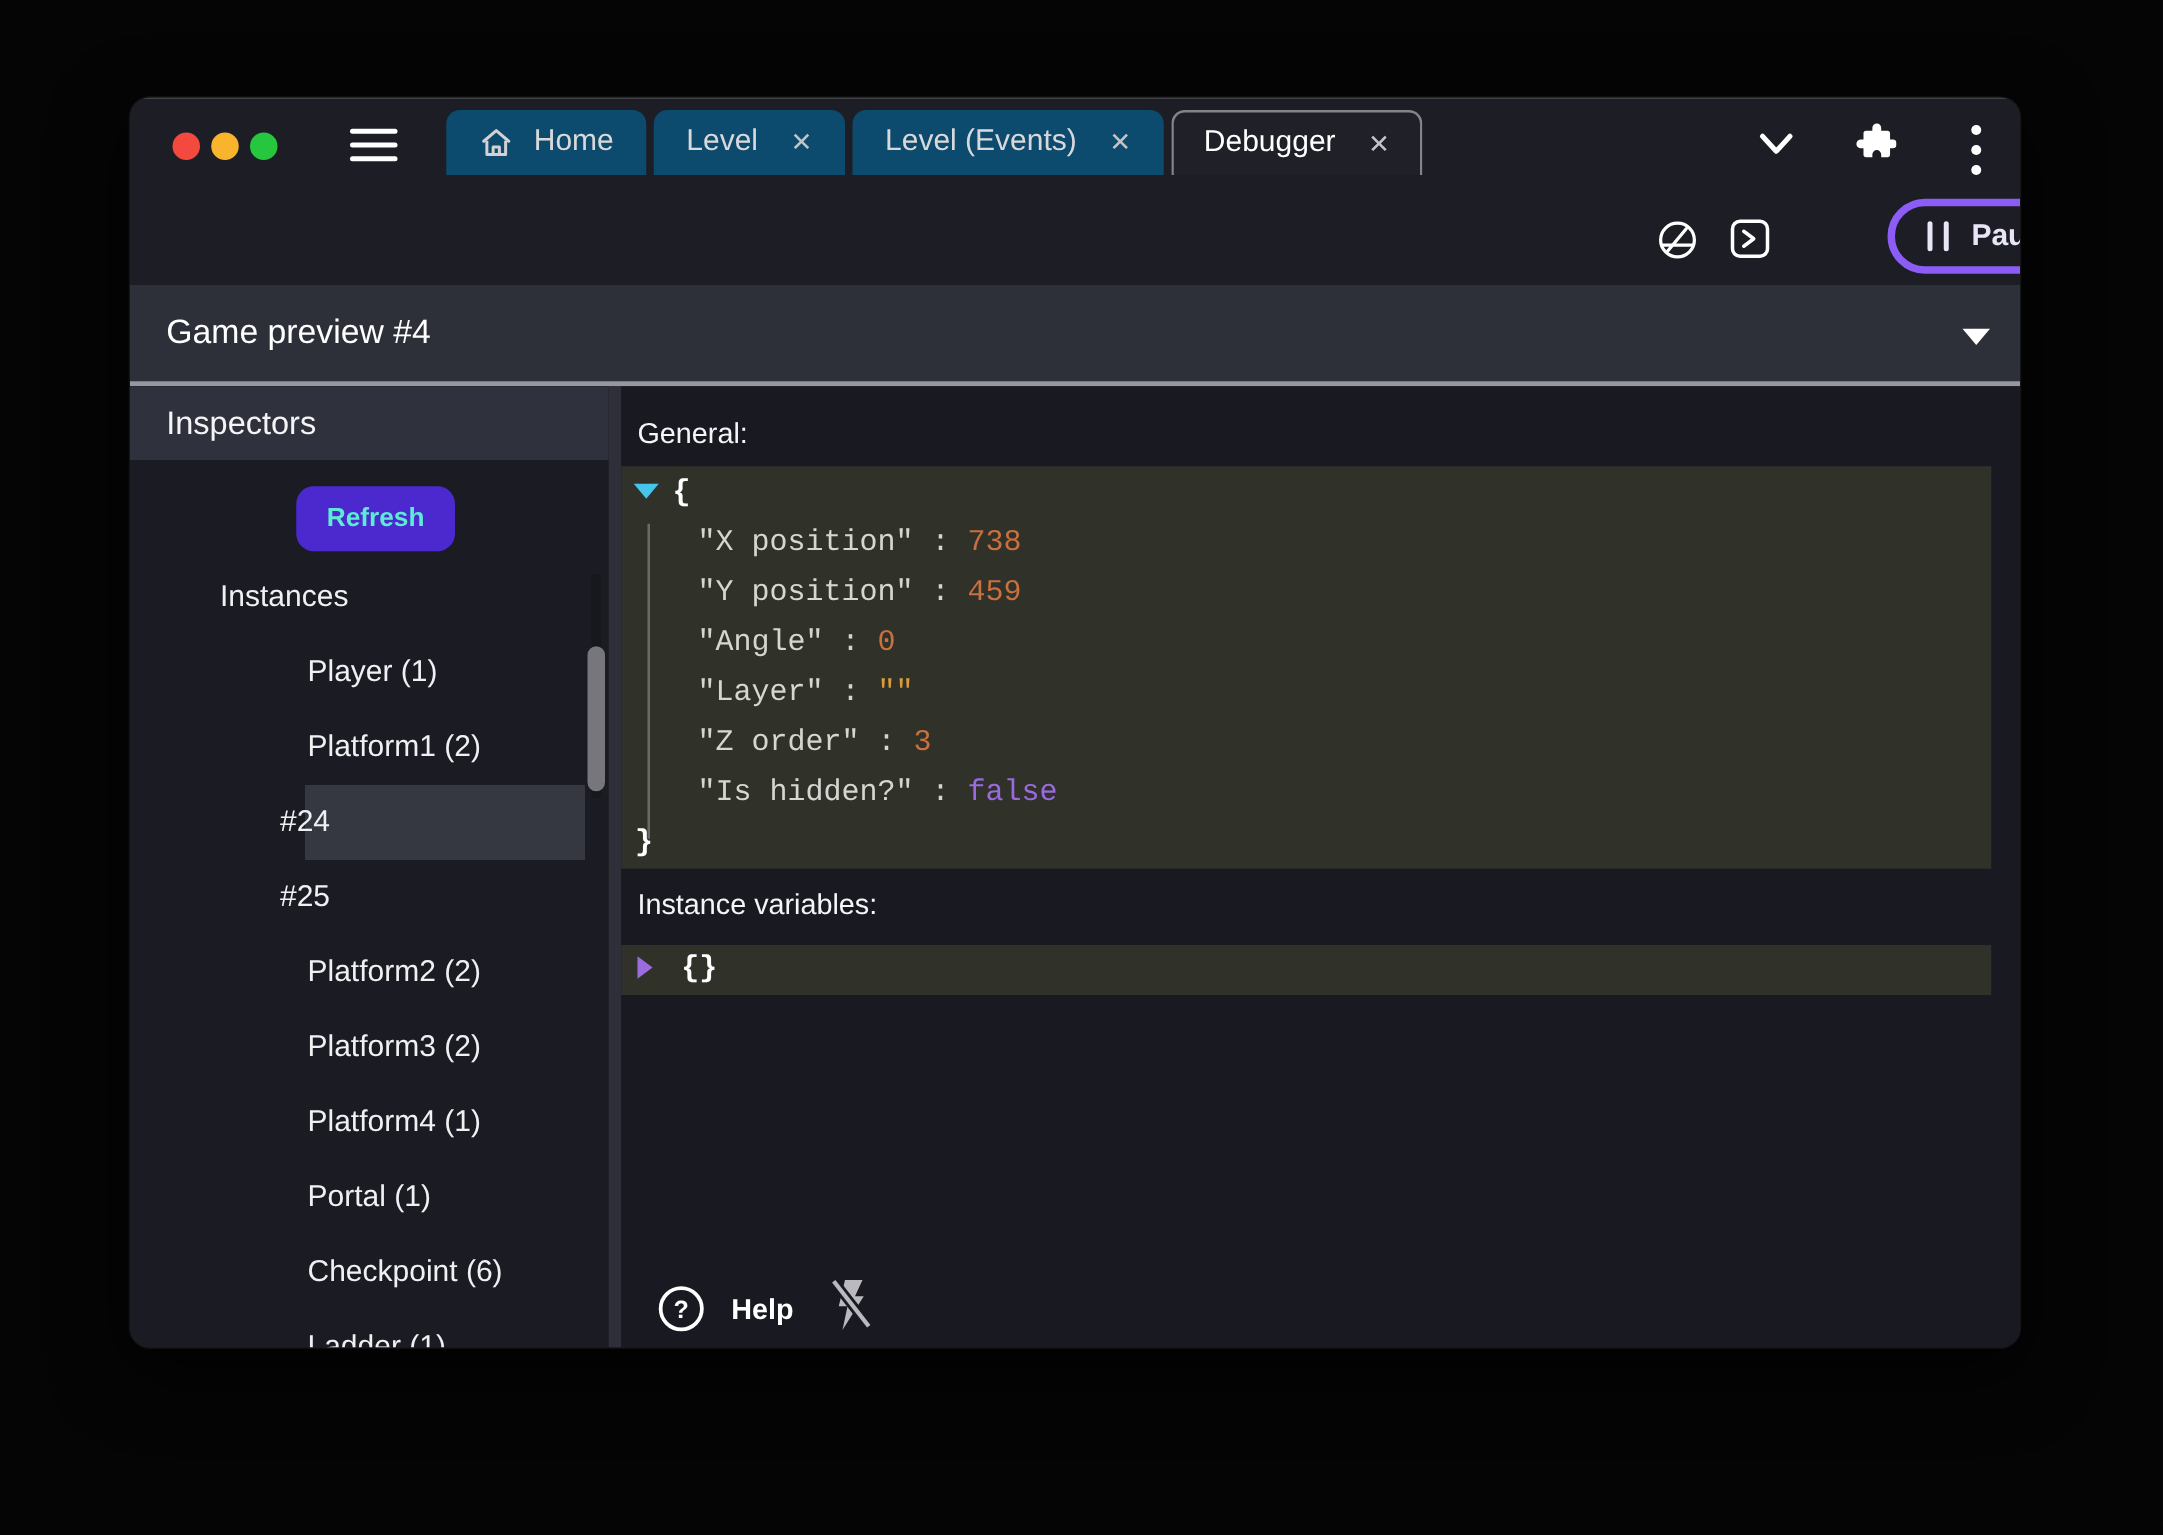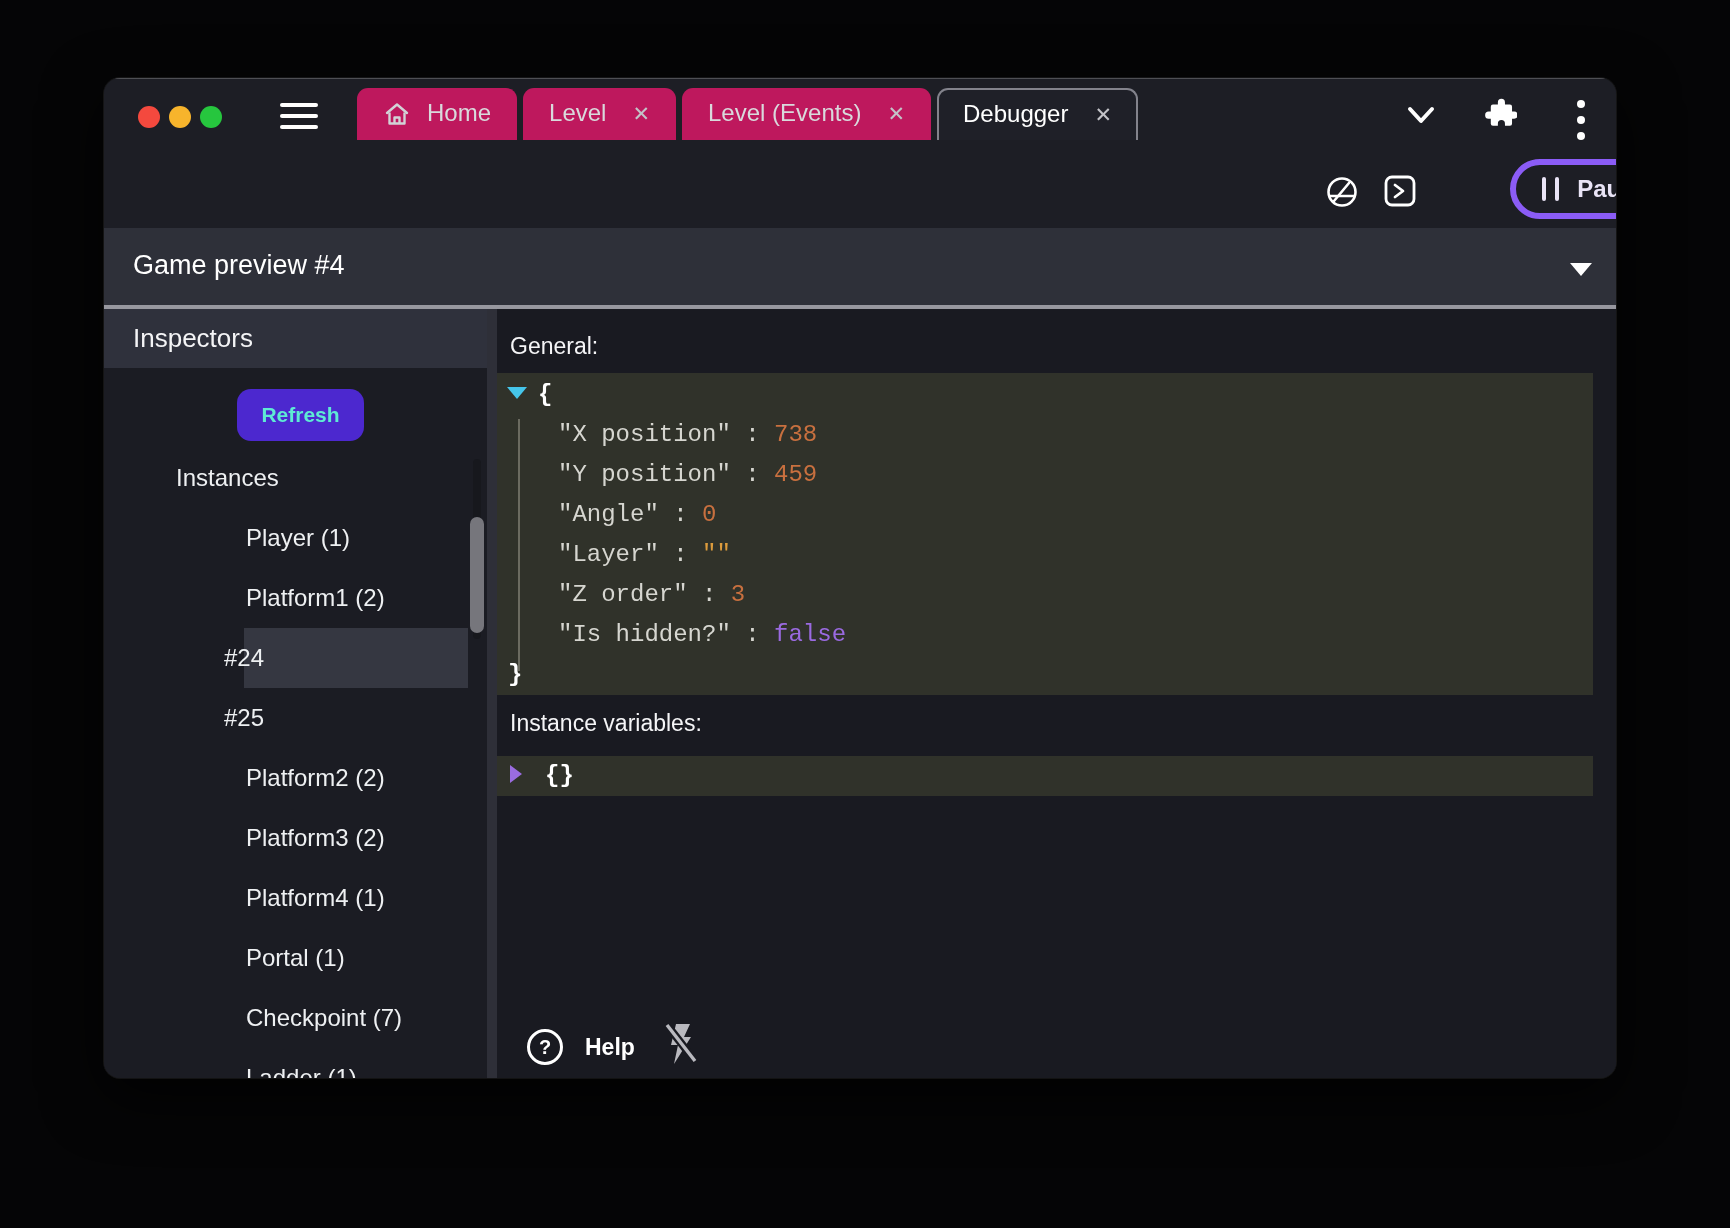--- a/index.html
+++ b/index.html
@@ -9,21 +9,21 @@
           border-radius:16px;overflow:hidden;box-shadow:0 0 0 1px rgba(255,255,255,.07), 0 18px 60px rgba(0,0,0,.8);}
   .window::before{content:"";position:absolute;left:0;top:0;right:0;height:1px;background:rgba(255,255,255,.22);z-index:9;}
 
   
   .topbar{position:absolute;left:0;top:0;width:100%;height:150px;background:#1d1e25;}
   .traffic{position:absolute;left:34px;top:28px;display:flex;gap:9px;}
   .traffic span{width:22px;height:22px;border-radius:50%;display:block;}
   .hamburger{position:absolute;left:176px;top:25px;width:38px;cursor:pointer;}
   .hamburger i{display:block;height:4px;border-radius:2px;background:#fff;margin-bottom:7px;}
   .tab-strip{position:absolute;left:253px;top:10px;height:52px;display:flex;gap:6px;align-items:stretch;}
-  .tab{display:flex;align-items:center;gap:16px;padding:0 26px;background:#be185d;border-radius:11px 11px 0 0;
+  .tab{display:flex;align-items:center;gap:16px;padding:0 26px;background:#0c4a6e;border-radius:11px 11px 0 0;
        color:#d9d9dc;font-size:24px;white-space:nowrap;cursor:pointer;}
   .tab .tab-label{position:relative;top:-1px;}
   .tab.active{background:#1f2028;border:2px solid #83838c;border-bottom:none;color:#ffffff;padding:0 24px;}
   .tab-close{font-size:21px;color:#c3c3c8;margin-left:10px;cursor:pointer;}
   .tab svg{flex:0 0 auto;}
   .icon-btn{position:absolute;cursor:pointer;}
 
   
   .pause-btn{position:absolute;left:1406px;top:81px;width:170px;height:60px;border:6px solid #8b5cf6;border-radius:30px;
              display:flex;align-items:center;justify-content:center;gap:18px;cursor:pointer;background:transparent;}
@@ -167,21 +167,21 @@
         <div class="tree" id="tree">
             <div class="tree-row l0"><span>Instances</span></div>
             <div class="tree-row l1"><span>Player (1)</span></div>
             <div class="tree-row l1"><span>Platform1 (2)</span></div>
             <div class="tree-row l2 selected"><span>#24</span></div>
             <div class="tree-row l2"><span>#25</span></div>
             <div class="tree-row l1"><span>Platform2 (2)</span></div>
             <div class="tree-row l1"><span>Platform3 (2)</span></div>
             <div class="tree-row l1"><span>Platform4 (1)</span></div>
             <div class="tree-row l1"><span>Portal (1)</span></div>
-            <div class="tree-row l1"><span>Checkpoint (7)</span></div>
+            <div class="tree-row l1"><span>Checkpoint (6)</span></div>
             <div class="tree-row l1"><span>Ladder (1)</span></div>
           </div>
         <div class="scroll-track"></div>
         <div class="scroll-thumb"></div>
       </div>
 
       <div class="vsplitter"></div>
 
       <div class="main">
         <span class="section-label" style="top:21px">General:</span>

